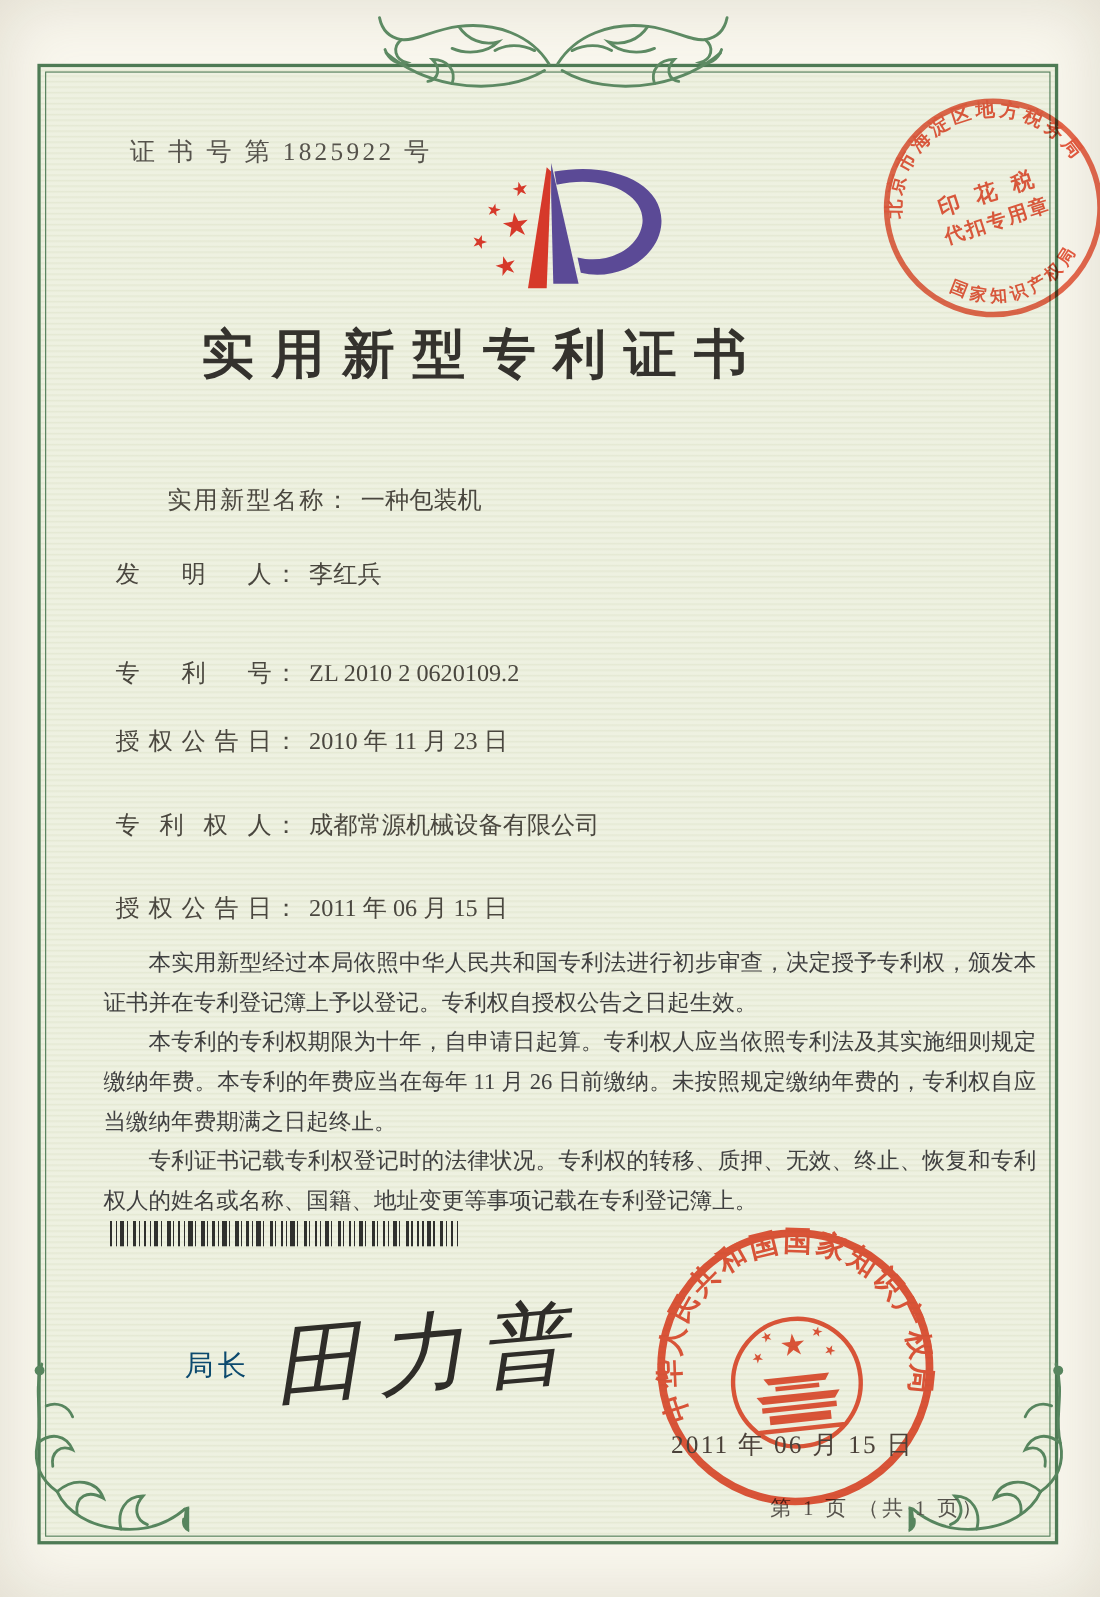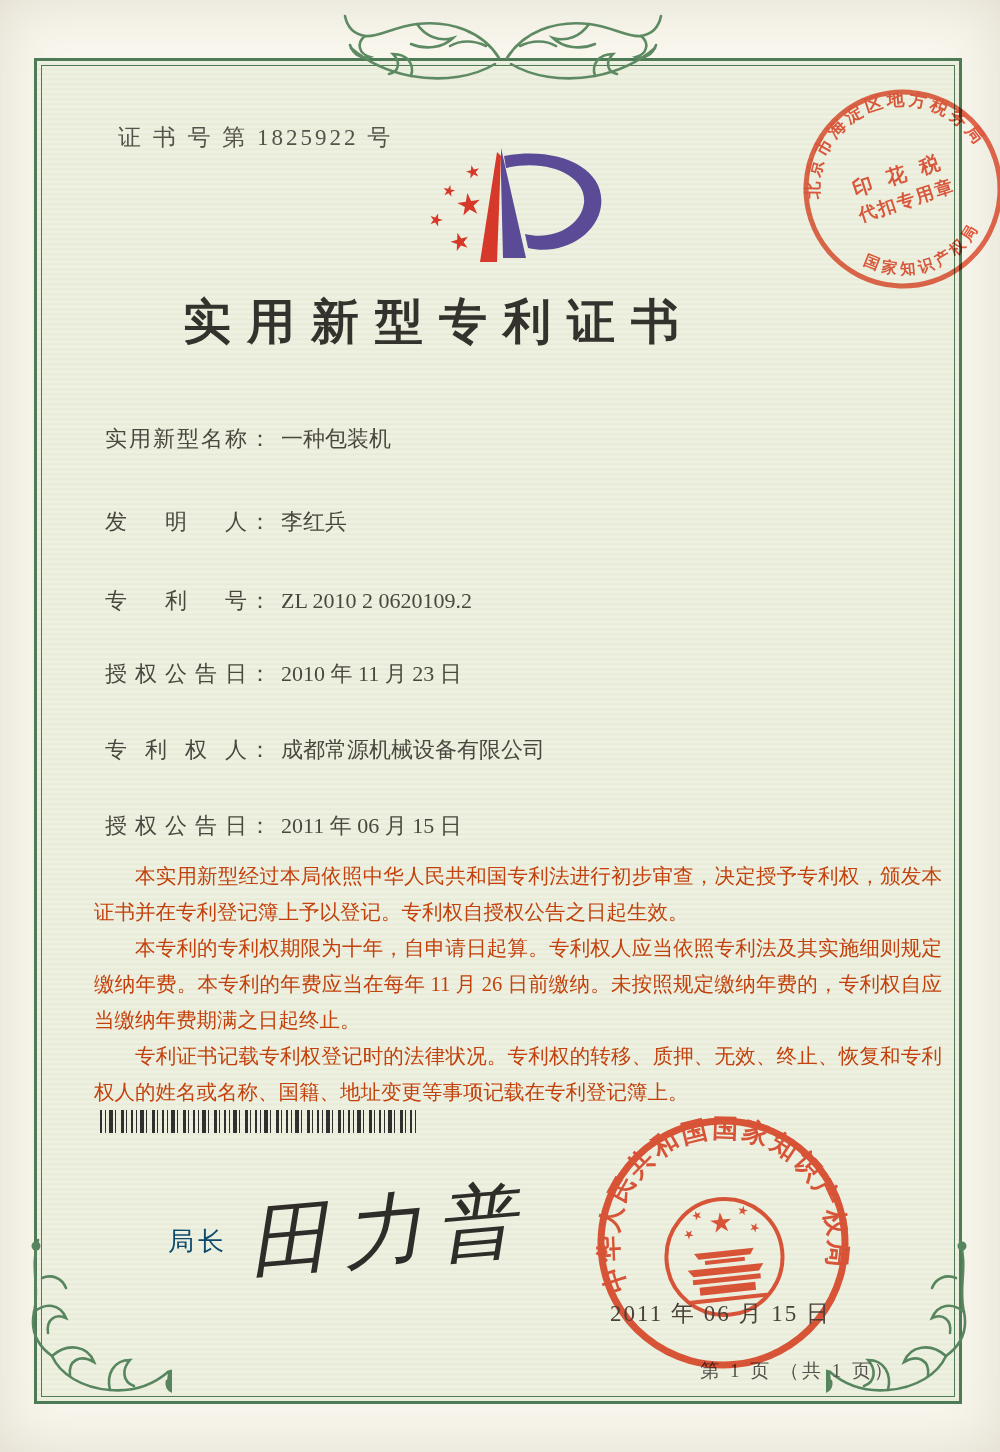--- a/index.html
+++ b/index.html
@@ -16,21 +16,21 @@
   .orn{position:absolute;pointer-events:none;}
   
   .cert-no{position:absolute;left:95px;top:122px;font-size:23px;letter-spacing:3px;color:#55524b;margin-left:23px;}
   .title{position:absolute;left:34px;top:290px;width:810px;text-align:center;
          font-size:48px;font-weight:700;letter-spacing:16px;color:#34322d;}
   .fields{position:absolute;left:105px;top:424px;width:820px;}
   .field-row{position:absolute;left:0;font-size:22px;color:#4a473f;white-space:nowrap;}
   .field-label{display:inline-block;width:142px;text-align:justify;text-align-last:justify;}
   .field-colon{display:inline-block;margin:0 10px 0 2px;}
   .paras{position:absolute;left:94px;top:858px;width:848px;font-size:20.5px;
-         line-height:36px;text-align:justify;color:#c2410c;}
+         line-height:36px;text-align:justify;color:#404040;}
   .paras p{margin:0;text-indent:2em;}
   .barcode{position:absolute;left:100px;top:1110px;width:318px;height:23px;opacity:.88;
      background:repeating-linear-gradient(90deg,
        #161616 0 2px,transparent 2px 5px,#161616 5px 6px,transparent 6px 9px,
        #161616 9px 13px,transparent 13px 15px,#161616 15px 16px,transparent 16px 21px,
        #161616 21px 24px,transparent 24px 26px,#161616 26px 27px,transparent 27px 31px);}
   .sig-role{position:absolute;left:168px;top:1224px;font-size:26px;letter-spacing:4px;color:#0c4a6e;}
   .sig-name{position:absolute;left:248px;top:1178px;font-size:80px;font-style:italic;
             letter-spacing:14px;color:#2f2d29;transform:rotate(-5deg);
             font-family:"DejaVu Serif",serif;}
@@ -128,27 +128,27 @@
         <textPath href="#taxBot" startOffset="50%" text-anchor="middle">国家知识产权局</textPath>
       </text>
       <text y="-8" text-anchor="middle" font-size="20" letter-spacing="5" fill="#e8472b" font-weight="700" font-family="'Liberation Serif',serif">印 花 税</text>
       <text y="18" text-anchor="middle" font-size="18" letter-spacing="2" fill="#e8472b" font-weight="700" font-family="'Liberation Serif',serif">代扣专用章</text>
     </g>
   </svg>
 
   <div class="title">实用新型专利证书</div>
 
   <div class="fields">
-    <div class="field-row" style="top:0;">
+    <div class="field-row" style="top:16px;margin-left:47px;">
       <span class="field-label">实用新型名称</span><span class="field-colon">：</span><span>一种包装机</span>
     </div>
     <div class="field-row" style="top:83px;">
       <span class="field-label">发明人</span><span class="field-colon">：</span><span>李红兵</span>
     </div>
-    <div class="field-row" style="top:162px;">
+    <div class="field-row" style="top:173px;">
       <span class="field-label">专利号</span><span class="field-colon">：</span><span>ZL 2010 2 0620109.2</span>
     </div>
     <div class="field-row" style="top:235px;">
       <span class="field-label">授权公告日</span><span class="field-colon">：</span><span>2010 年 11 月 23 日</span>
     </div>
     <div class="field-row" style="top:311px;">
       <span class="field-label">专利权人</span><span class="field-colon">：</span><span>成都常源机械设备有限公司</span>
     </div>
     <div class="field-row" style="top:387px;">
       <span class="field-label">授权公告日</span><span class="field-colon">：</span><span>2011 年 06 月 15 日</span>

